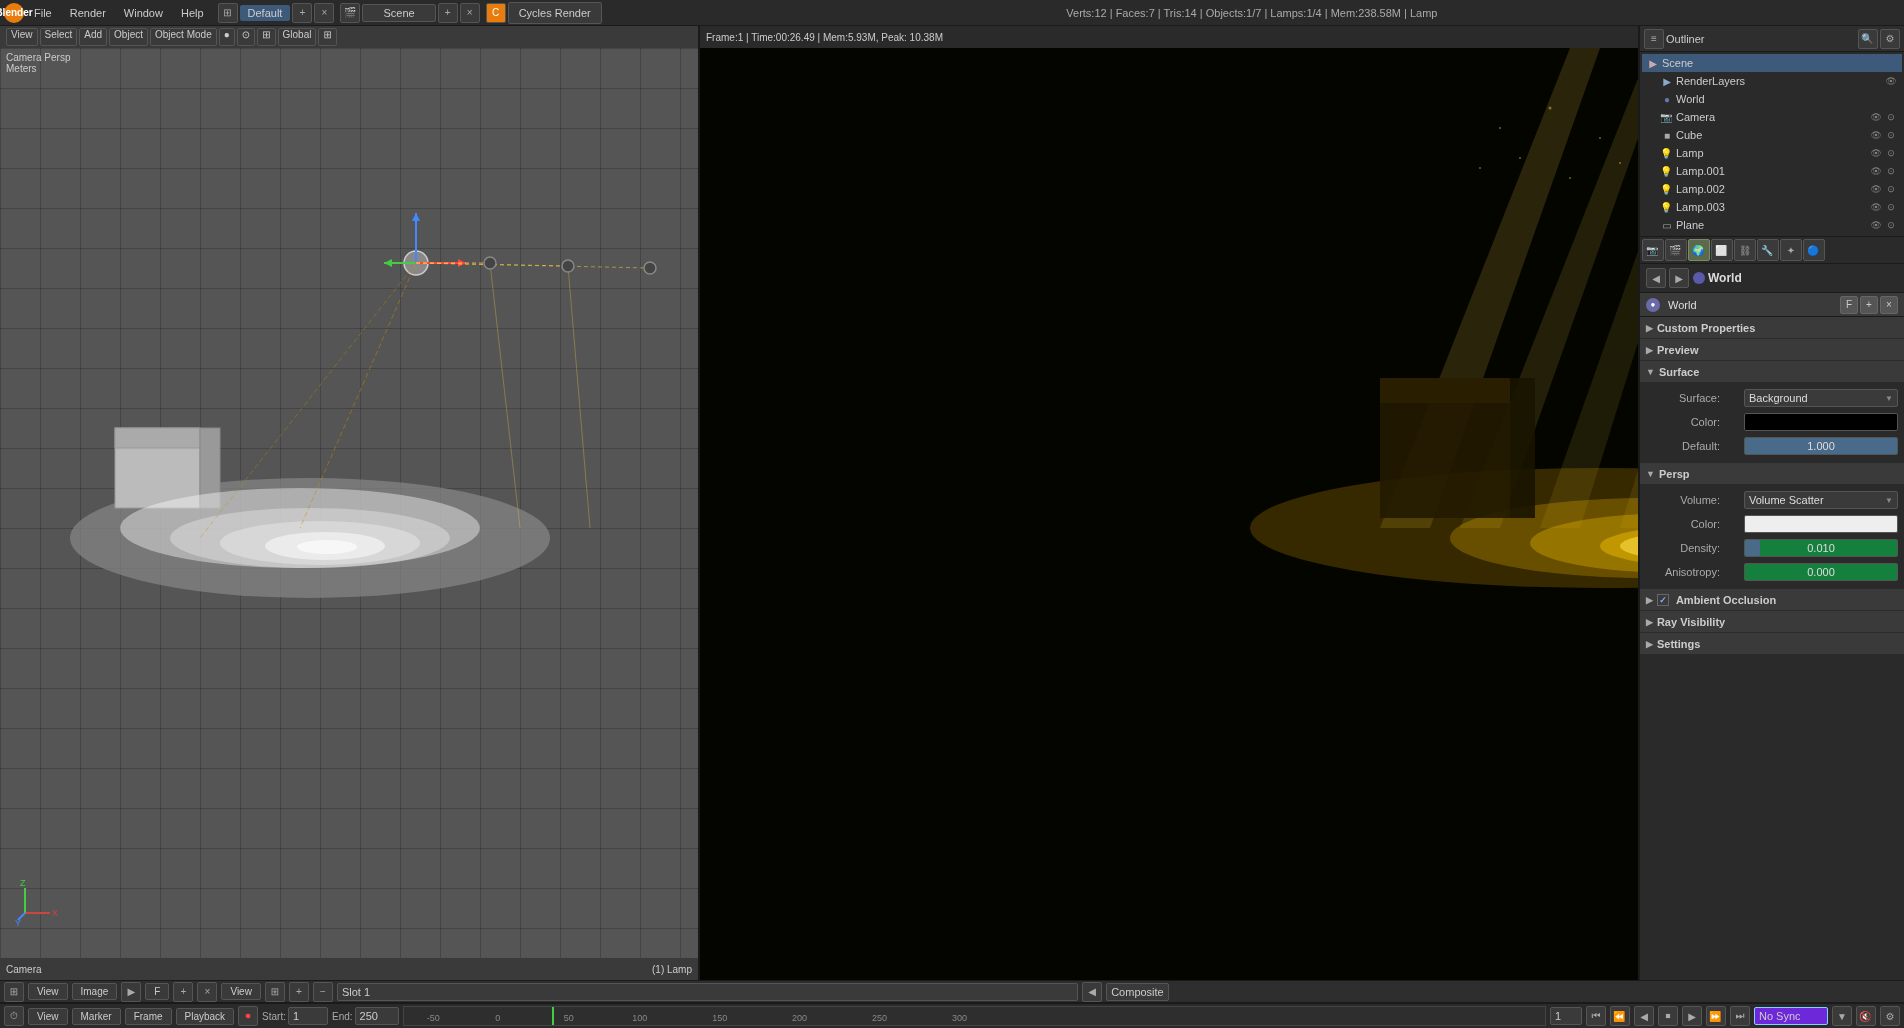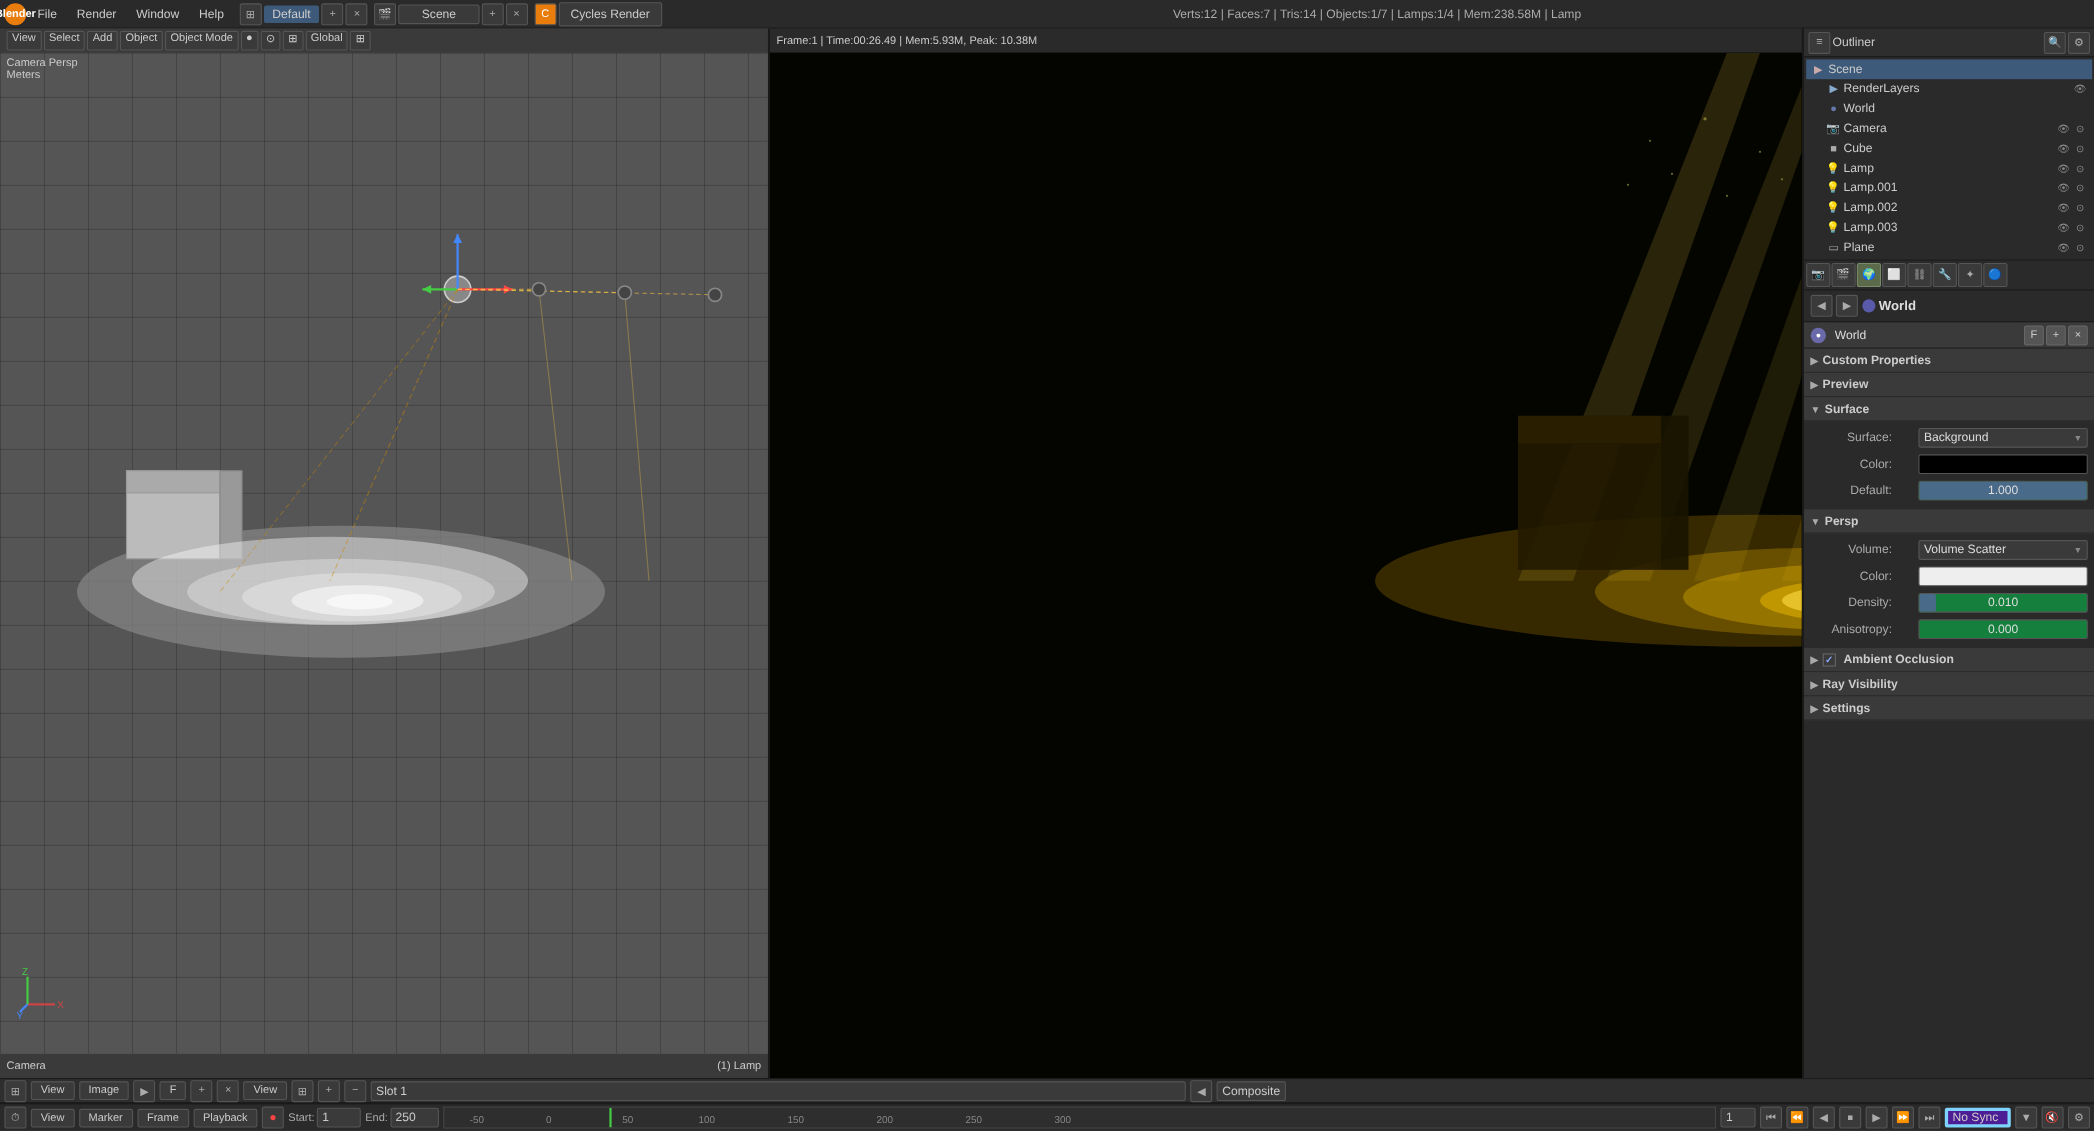--- a/index.html
+++ b/index.html
@@ -912,17 +912,17 @@
   </div>
   <div style="background:#3a3a3a;height:18px;width:32px;border:1px solid #555;border-radius:2px;display:flex;align-items:center;padding:0 4px;color:#ccc;font-size:11px;">1</div>
 
   <div class="panel-toolbar-btn">⏮</div>
   <div class="panel-toolbar-btn">⏪</div>
   <div class="panel-toolbar-btn">◀</div>
   <div class="panel-toolbar-btn">⏹</div>
   <div class="panel-toolbar-btn">▶</div>
   <div class="panel-toolbar-btn">⏩</div>
   <div class="panel-toolbar-btn">⏭</div>
-  <div style="background:#4c1d95;height:18px;width:60px;border:3px solid #7dd3fc;border-radius:2px;display:flex;align-items:center;padding:0 4px;color:#ccc;font-size:11px;">No Sync</div>
+  <div style="background:#6d28d9;height:18px;width:74px;border:1px solid #7dd3fc;border-radius:2px;display:flex;align-items:center;padding:0 4px;color:#ccc;font-size:11px;">No Sync</div>
   <div class="panel-toolbar-btn">▼</div>
   <div class="panel-toolbar-btn">🔇</div>
   <div class="panel-toolbar-btn">⚙</div>
 </div>
 
 </body></html>

